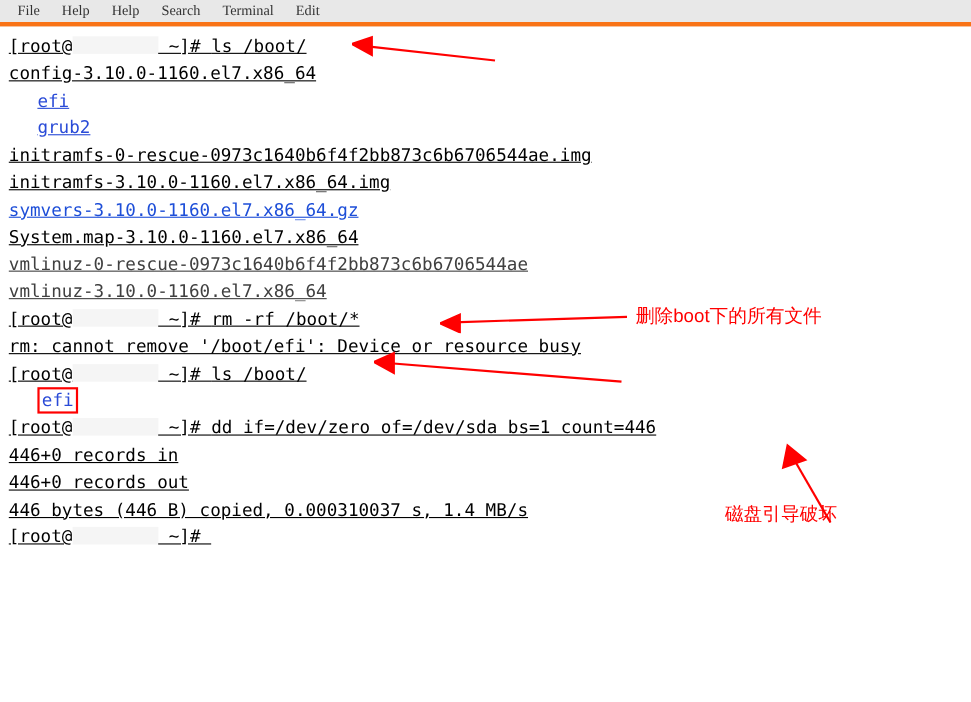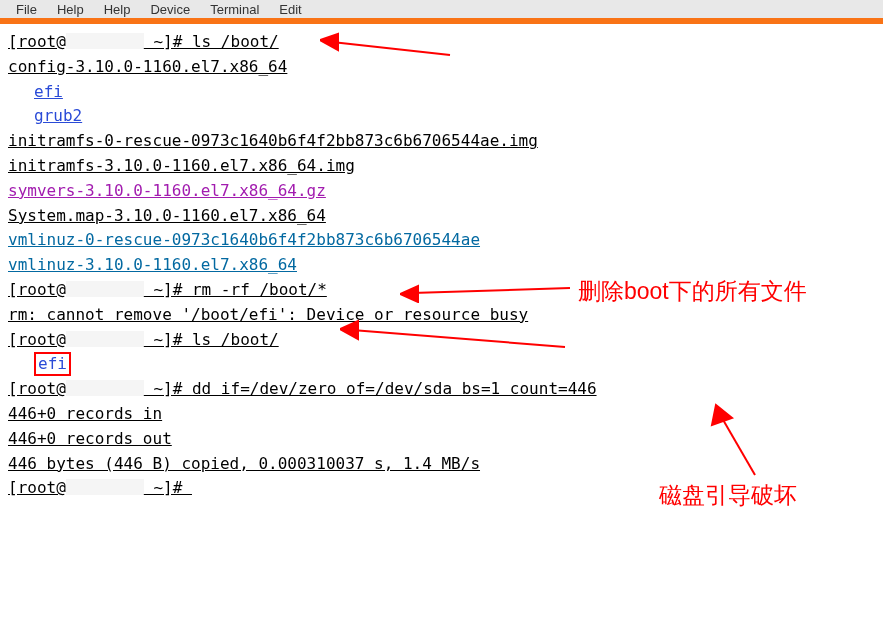--- a/index.html
+++ b/index.html
@@ -15,54 +15,54 @@
       font-size: 16px;
       overflow: hidden;
       position: relative;
     }
     .menubar {
       background: #e8e8e8;
       height: 24px;
       display: flex;
       align-items: center;
       padding: 0 6px;
-      border-bottom: 6px solid #f97316;
-      font-family: Liberation Sans, sans-serif;
+      border-bottom: 4px solid #f97316;
+      font-family: Liberation Serif, serif;
       font-size: 13px;
       color: #333;
     }
     .menubar .menu-item {
       padding: 2px 10px;
       cursor: pointer;
     }
     .terminal {
       padding: 6px 8px;
       white-space: pre;
       line-height: 1.55;
       color: #000;
       position: relative;
     }
     .line {
       white-space: pre;
       text-decoration: underline;
     }
     .blue { color: #2a4bd7; margin-left: 26px; }
-    .red { color: #a21caf; }
-    .green { color: #0369a1; }
+    .red { color: #1d4ed8; }
+    .green { color: #404040; }
     .boxed {
       display: inline-block;
       border: 2px solid #ff0000;
       padding: 0 2px;
       line-height: 1.2;
     }
     .annotation {
       position: absolute;
       color: #ff0000;
       font-family: "Microsoft YaHei", "SimSun", sans-serif;
-      font-size: 23px;
+      font-size: 17px;
       font-weight: 400;
     }
     .arrow {
       position: absolute;
       pointer-events: none;
     }
     .arrow line, .arrow polygon {
       stroke: #ff0000;
       fill: #ff0000;
       stroke-width: 2;
@@ -76,29 +76,29 @@
       margin-bottom: 3px;
     }
   </style>
 </head>
 <body>
 
 <div class="menubar">
   <span class="menu-item">File</span>
   <span class="menu-item">Help</span>
   <span class="menu-item">Help</span>
-  <span class="menu-item">Device</span>
+  <span class="menu-item">Search</span>
   <span class="menu-item">Terminal</span>
   <span class="menu-item">Edit</span>
 </div>
 
 <div class="terminal" id="term"><div class="line"><span>[root@</span><span class="hostblur"></span><span> ~]# </span><span>ls /boot/</span></div><div class="line">config-3.10.0-1160.el7.x86_64</div><div class="line blue">efi</div><div class="line blue">grub2</div><div class="line">initramfs-0-rescue-0973c1640b6f4f2bb873c6b6706544ae.img</div><div class="line">initramfs-3.10.0-1160.el7.x86_64.img</div><div class="line red">symvers-3.10.0-1160.el7.x86_64.gz</div><div class="line">System.map-3.10.0-1160.el7.x86_64</div><div class="line green">vmlinuz-0-rescue-0973c1640b6f4f2bb873c6b6706544ae</div><div class="line green">vmlinuz-3.10.0-1160.el7.x86_64</div><div class="line"><span>[root@</span><span class="hostblur"></span><span> ~]# </span><span>rm -rf /boot/*</span></div><div class="line">rm: cannot remove '/boot/efi': Device or resource busy</div><div class="line"><span>[root@</span><span class="hostblur"></span><span> ~]# </span><span>ls /boot/</span></div><div class="line"><span class="blue boxed">efi</span></div><div class="line"><span>[root@</span><span class="hostblur"></span><span> ~]# </span><span>dd if=/dev/zero of=/dev/sda bs=1 count=446</span></div><div class="line">446+0 records in</div><div class="line">446+0 records out</div><div class="line">446 bytes (446 B) copied, 0.000310037 s, 1.4 MB/s</div><div class="line"><span>[root@</span><span class="hostblur"></span><span> ~]# </span><span></span></div></div>
 
 <div class="annotation" style="left:578px; top:276px;">删除boot下的所有文件</div>
-<div class="annotation" style="left:659px; top:480px;">磁盘引导破坏</div>
+<div class="annotation" style="left:659px; top:456px;">磁盘引导破坏</div>
 
 <svg class="arrow" style="left:320px; top:30px; width:135px; height:30px;" viewBox="0 0 135 30">
   <line x1="130" y1="25" x2="12" y2="12"></line>
   <polygon points="0,10 18,4 18,20"></polygon>
 </svg>
 
 <svg class="arrow" style="left:400px; top:278px; width:175px; height:25px;" viewBox="0 0 175 25">
   <line x1="170" y1="10" x2="12" y2="15"></line>
   <polygon points="0,16 18,8 18,24"></polygon>
 </svg>

